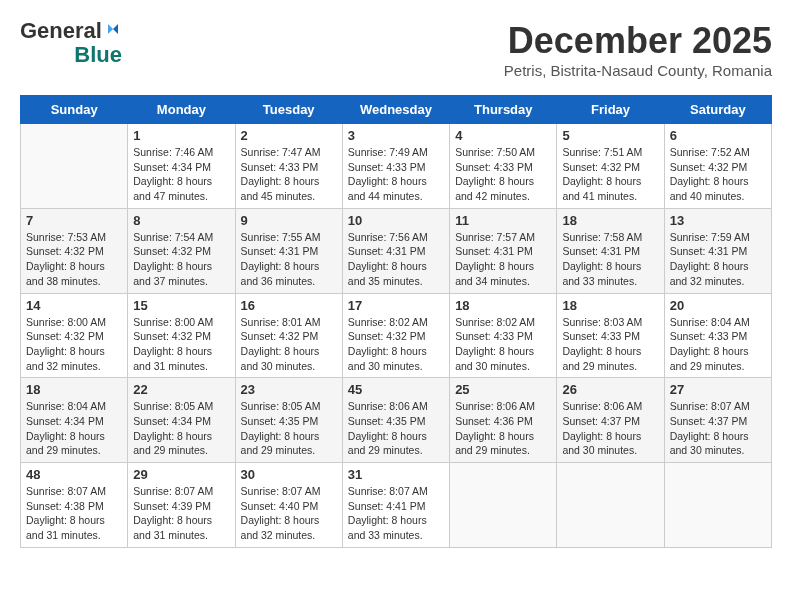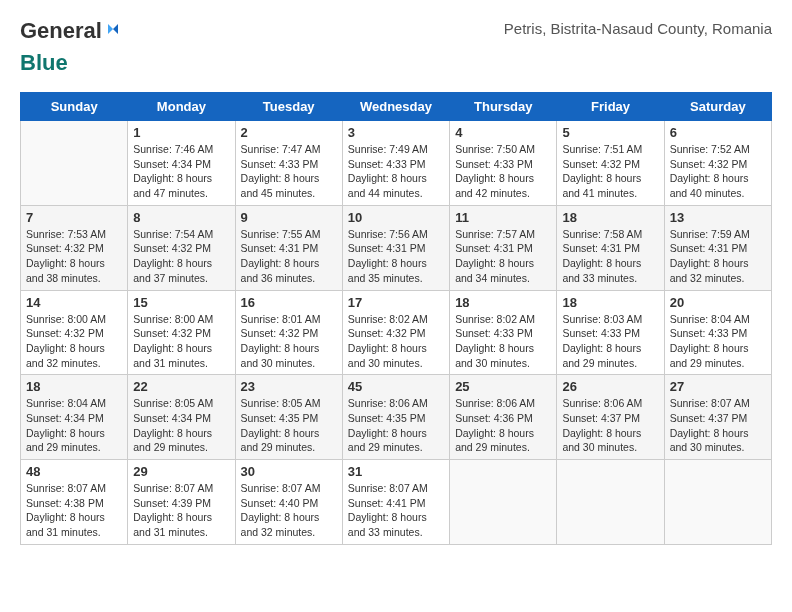--- a/index.html
+++ b/index.html
@@ -12,22 +12,21 @@
     }
     .header {
       display: flex;
       justify-content: space-between;
       align-items: flex-start;
       margin-bottom: 16px;
     }
     .logo {
       display: flex;
       flex-direction: column;
-      align-items: flex-start;
-      gap: 8px;
+      align-items: flex-end;
     }
     .logo-text {
       font-size: 22px;
       font-weight: bold;
       color: #333;
       line-height: 1;
     }
     .logo-text span.general { color: #333; }
     .logo-wrapper {
       display: flex;
@@ -102,20 +101,21 @@
         <span class="general">General</span>
       </span>
       <svg width="18" height="18" viewBox="0 0 18 18" style="margin-left:2px;margin-top:-4px;">
         <polygon points="4,14 14,4 14,14 9,9" fill="#1565c0"></polygon>
         <polygon points="4,14 9,9 4,4" fill="#42a5f5"></polygon>
       </svg>
     </div>
     <div class="logo-line2">Blue</div>
   </div>
   <div class="title-block">
+    <div class="month-title">December 2025</div>
     <div class="subtitle">Petris, Bistrita-Nasaud County, Romania</div>
   </div>
 </div>
 
 <table class="calendar">
   <thead>
     <tr>
     <th>Sunday</th>
         <th>Monday</th>
         <th>Tuesday</th>

